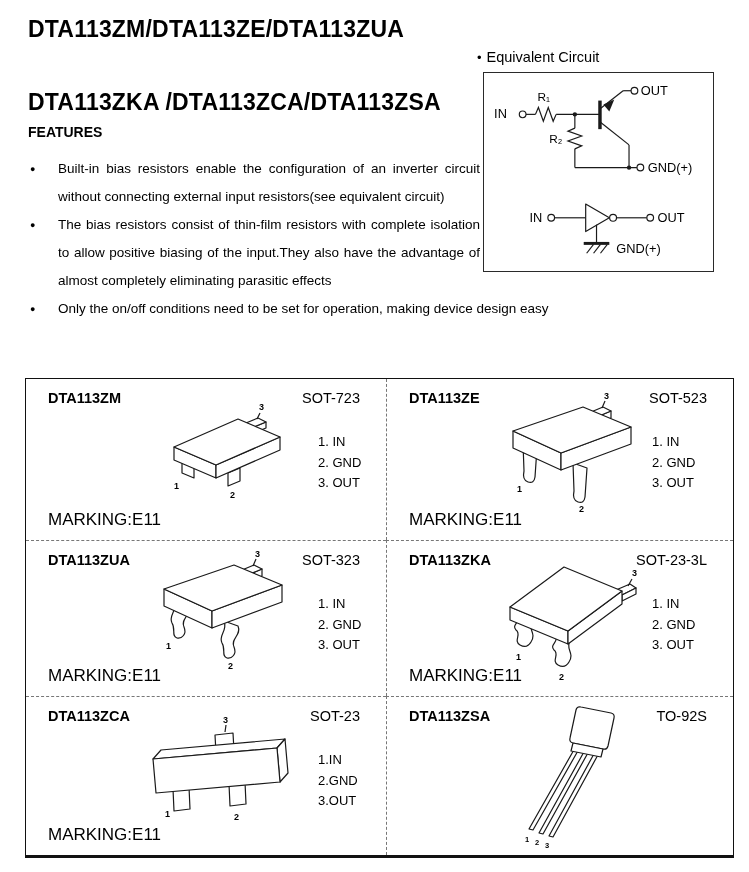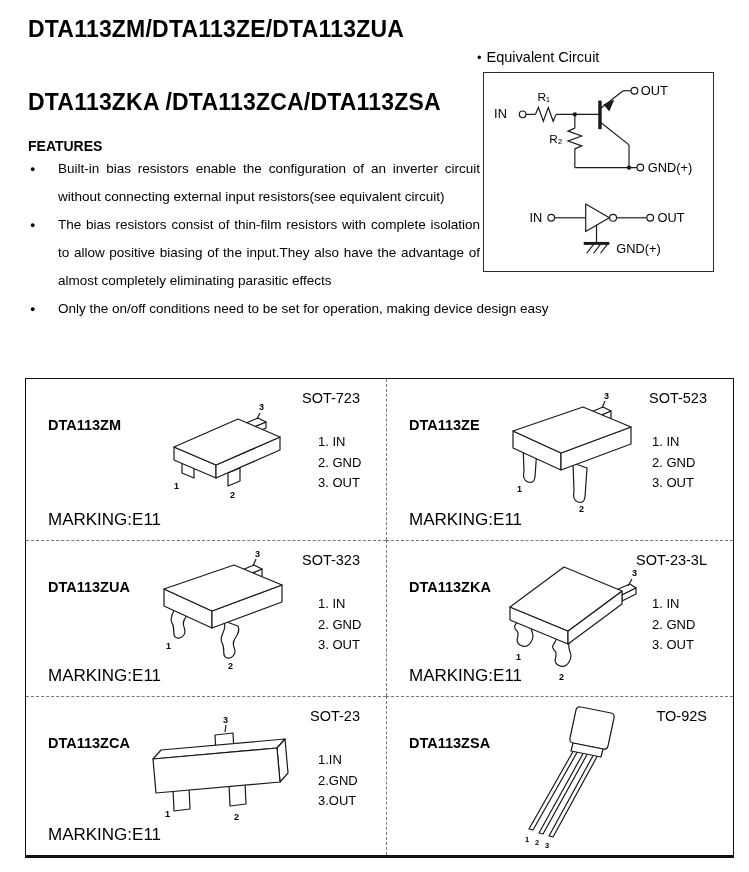--- a/index.html
+++ b/index.html
@@ -6,41 +6,41 @@
   html,body { background:#fff; }
   .page {
     position:relative; width:749px; height:872px; background:#fff;
     font-family:"Liberation Sans", sans-serif; color:#000; overflow:hidden;
   }
   .title-line { position:absolute; left:28px; font-size:23px; font-weight:bold; letter-spacing:.2px; white-space:nowrap; }
   #title1 { top:16px; }
   #title2 { top:46px;margin-top:43px; }
   .subtitle { position:absolute; left:28px; top:88px; font-size:14px; }
 
-  .features-heading { position:absolute; left:28px; top:138px; font-size:14px; font-weight:bold; }
+  .features-heading { position:absolute; left:28px; top:124px; font-size:14px; font-weight:bold; }
   .features-list { position:absolute; left:28px; top:155px; width:692px; list-style:none; }
   .features-list li { position:relative; padding-left:30px; font-size:13.5px; line-height:28px; }
   .features-list li .fb { position:absolute; left:2px; top:0; font-size:9px; line-height:28px; }
   .features-list li.narrow { width:452px; text-align:justify; }
   .features-list li.wide { width:692px; white-space:nowrap; }
 
   .equiv-label { position:absolute; left:477px; top:49px; font-size:14.5px; font-weight:normal; }
   .equiv-label .eb { font-size:13px; margin-right:5px; }
   .equiv-box { position:absolute; left:483px; top:72px; width:231px; height:200px; border:1.5px solid #2a2a2a; }
 
   .pin-heading { position:absolute; left:55px; top:352px; font-size:14px; font-weight:bold; }
   .pin-table {
     position:absolute; left:25px; top:378px; width:709px; height:480px;
     border:1.5px solid #111; border-bottom-width:3px;
     display:grid; grid-template-columns:360px 1fr; grid-template-rows:161px 156px 1fr;
   }
   .cell { position:relative; }
   .cell.col2 { border-left:1px dashed #777; }
   .cell.row2, .cell.row3 { border-top:1px dashed #777; }
-  .cell-part { position:absolute; left:22px; top:11px; font-size:14.5px; font-weight:bold;margin-top:27px; }
+  .cell-part { position:absolute; left:22px; top:11px; font-size:14.5px; font-weight:bold; }
   .cell-pkg  { position:absolute; right:26px; top:11px; font-size:14.5px; font-weight:normal; }
   .cell-pins { position:absolute; top:53px; font-size:13px; line-height:20.5px; }
   .col1 .cell-pins { left:292px; }
   .col2 .cell-pins { left:265px; }
   .cell-marking { position:absolute; left:22px; bottom:10px; font-size:17px; font-weight:normal; }
   .cell-drawing { position:absolute; }
   #d-zm  { left:120px; top:18px; }
   #d-ze  { left:100px; top:12px; }
   #d-zua { left:112px; top:8px; }
   #d-zka { left:95px;  top:8px; }

